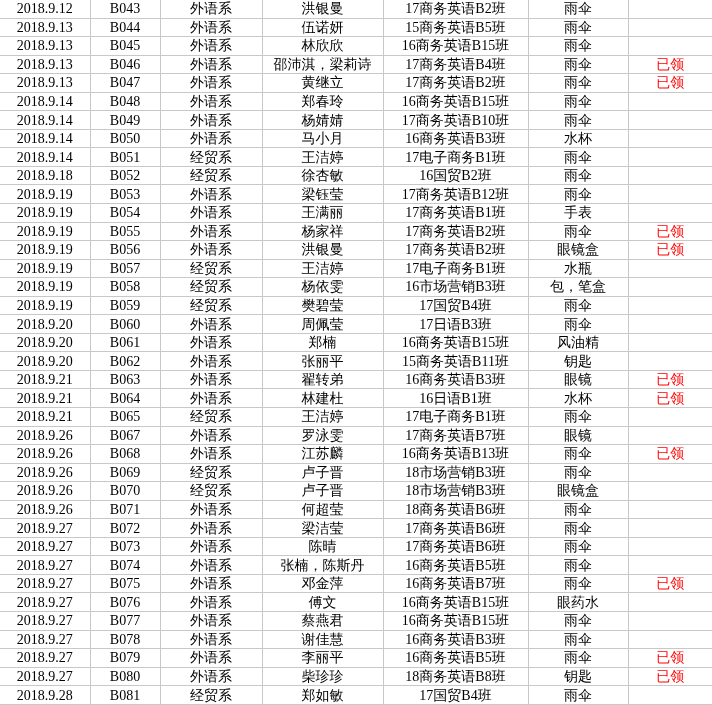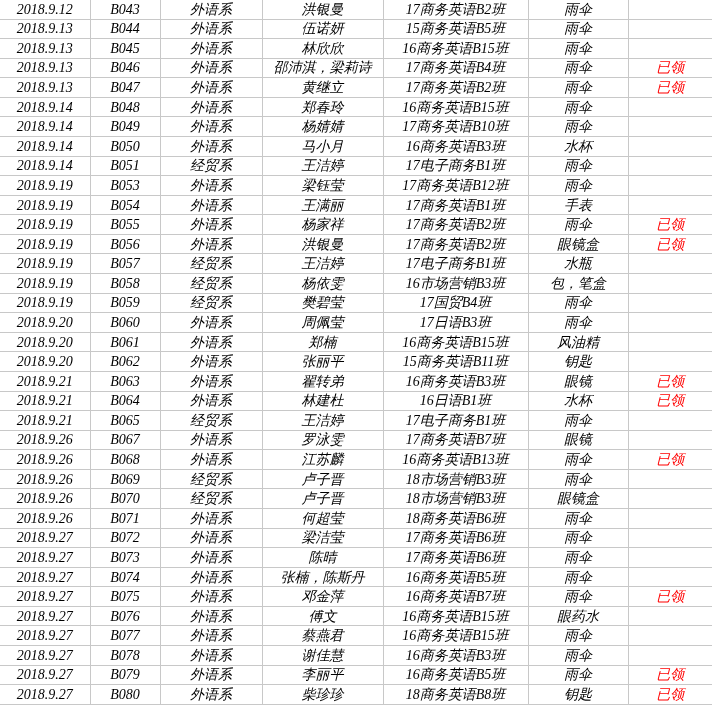--- a/index.html
+++ b/index.html
@@ -14,21 +14,20 @@
     background: #ffffff;
     font-family: "Liberation Serif", "DejaVu Serif", serif;
     font-size: 14px;
     color: #000000;
   }
   table.grid {
     width: 712px;
     height: 705px;
     border-collapse: collapse;
     table-layout: fixed;
-    font-style: italic;
   }
   table.grid td {
     border-right: 1px solid #c8c8c8;
     border-bottom: 1px solid #c8c8c8;
     text-align: center;
     vertical-align: middle;
     padding: 0 2px;
     overflow: hidden;
     white-space: nowrap;
     height: 17px;
@@ -138,20 +137,29 @@
         <tr>
           <td>2018.9.14</td>
           <td>B051</td>
           <td>经贸系</td>
           <td>王洁婷</td>
           <td>17电子商务B1班</td>
           <td>雨伞</td>
           <td></td>
         </tr>
         <tr>
+          <td>2018.9.18</td>
+          <td>B052</td>
+          <td>经贸系</td>
+          <td>徐杏敏</td>
+          <td>16国贸B2班</td>
+          <td>雨伞</td>
+          <td></td>
+        </tr>
+        <tr>
           <td>2018.9.19</td>
           <td>B053</td>
           <td>外语系</td>
           <td>梁钰莹</td>
           <td>17商务英语B12班</td>
           <td>雨伞</td>
           <td></td>
         </tr>
         <tr>
           <td>2018.9.19</td>
@@ -379,16 +387,25 @@
           <td class="claimed">已领</td>
         </tr>
         <tr>
           <td>2018.9.27</td>
           <td>B080</td>
           <td>外语系</td>
           <td>柴珍珍</td>
           <td>18商务英语B8班</td>
           <td>钥匙</td>
           <td class="claimed">已领</td>
+        </tr>
+        <tr>
+          <td>2018.9.28</td>
+          <td>B081</td>
+          <td>经贸系</td>
+          <td>郑如敏</td>
+          <td>17国贸B4班</td>
+          <td>雨伞</td>
+          <td></td>
         </tr>
       </tbody>
   </table>
 </div>
 
 </body></html>

